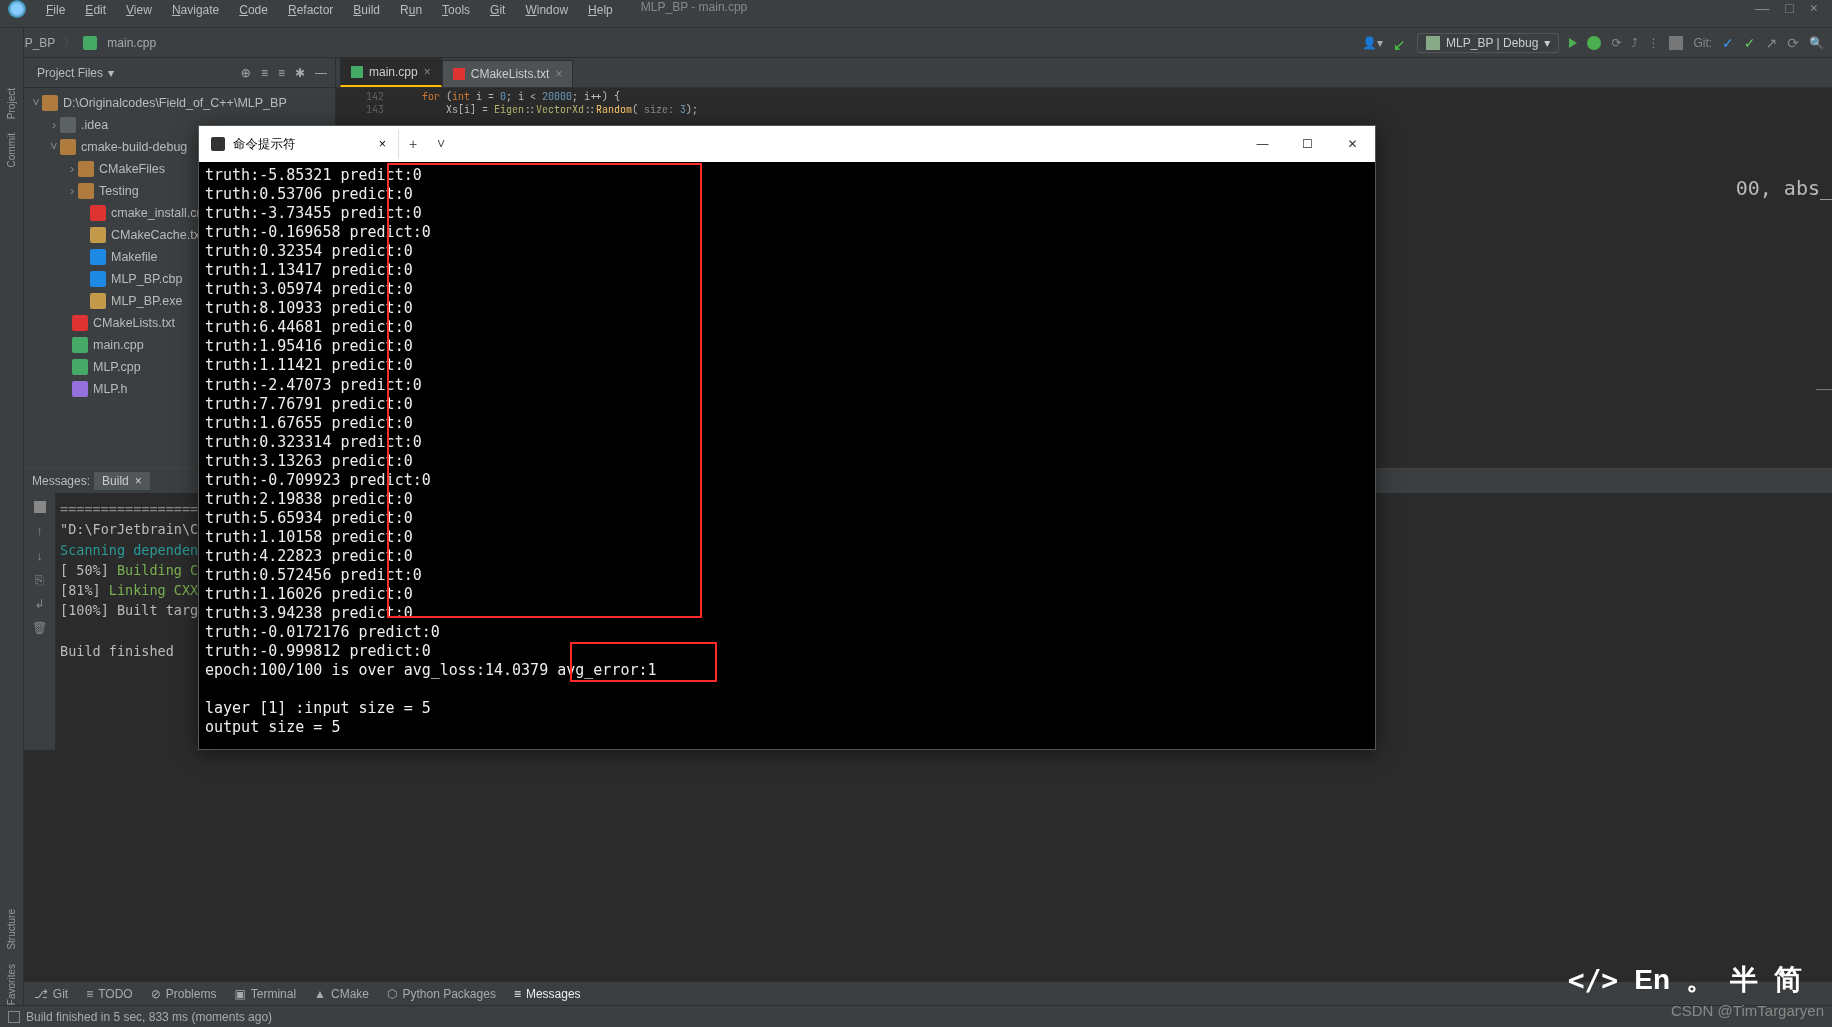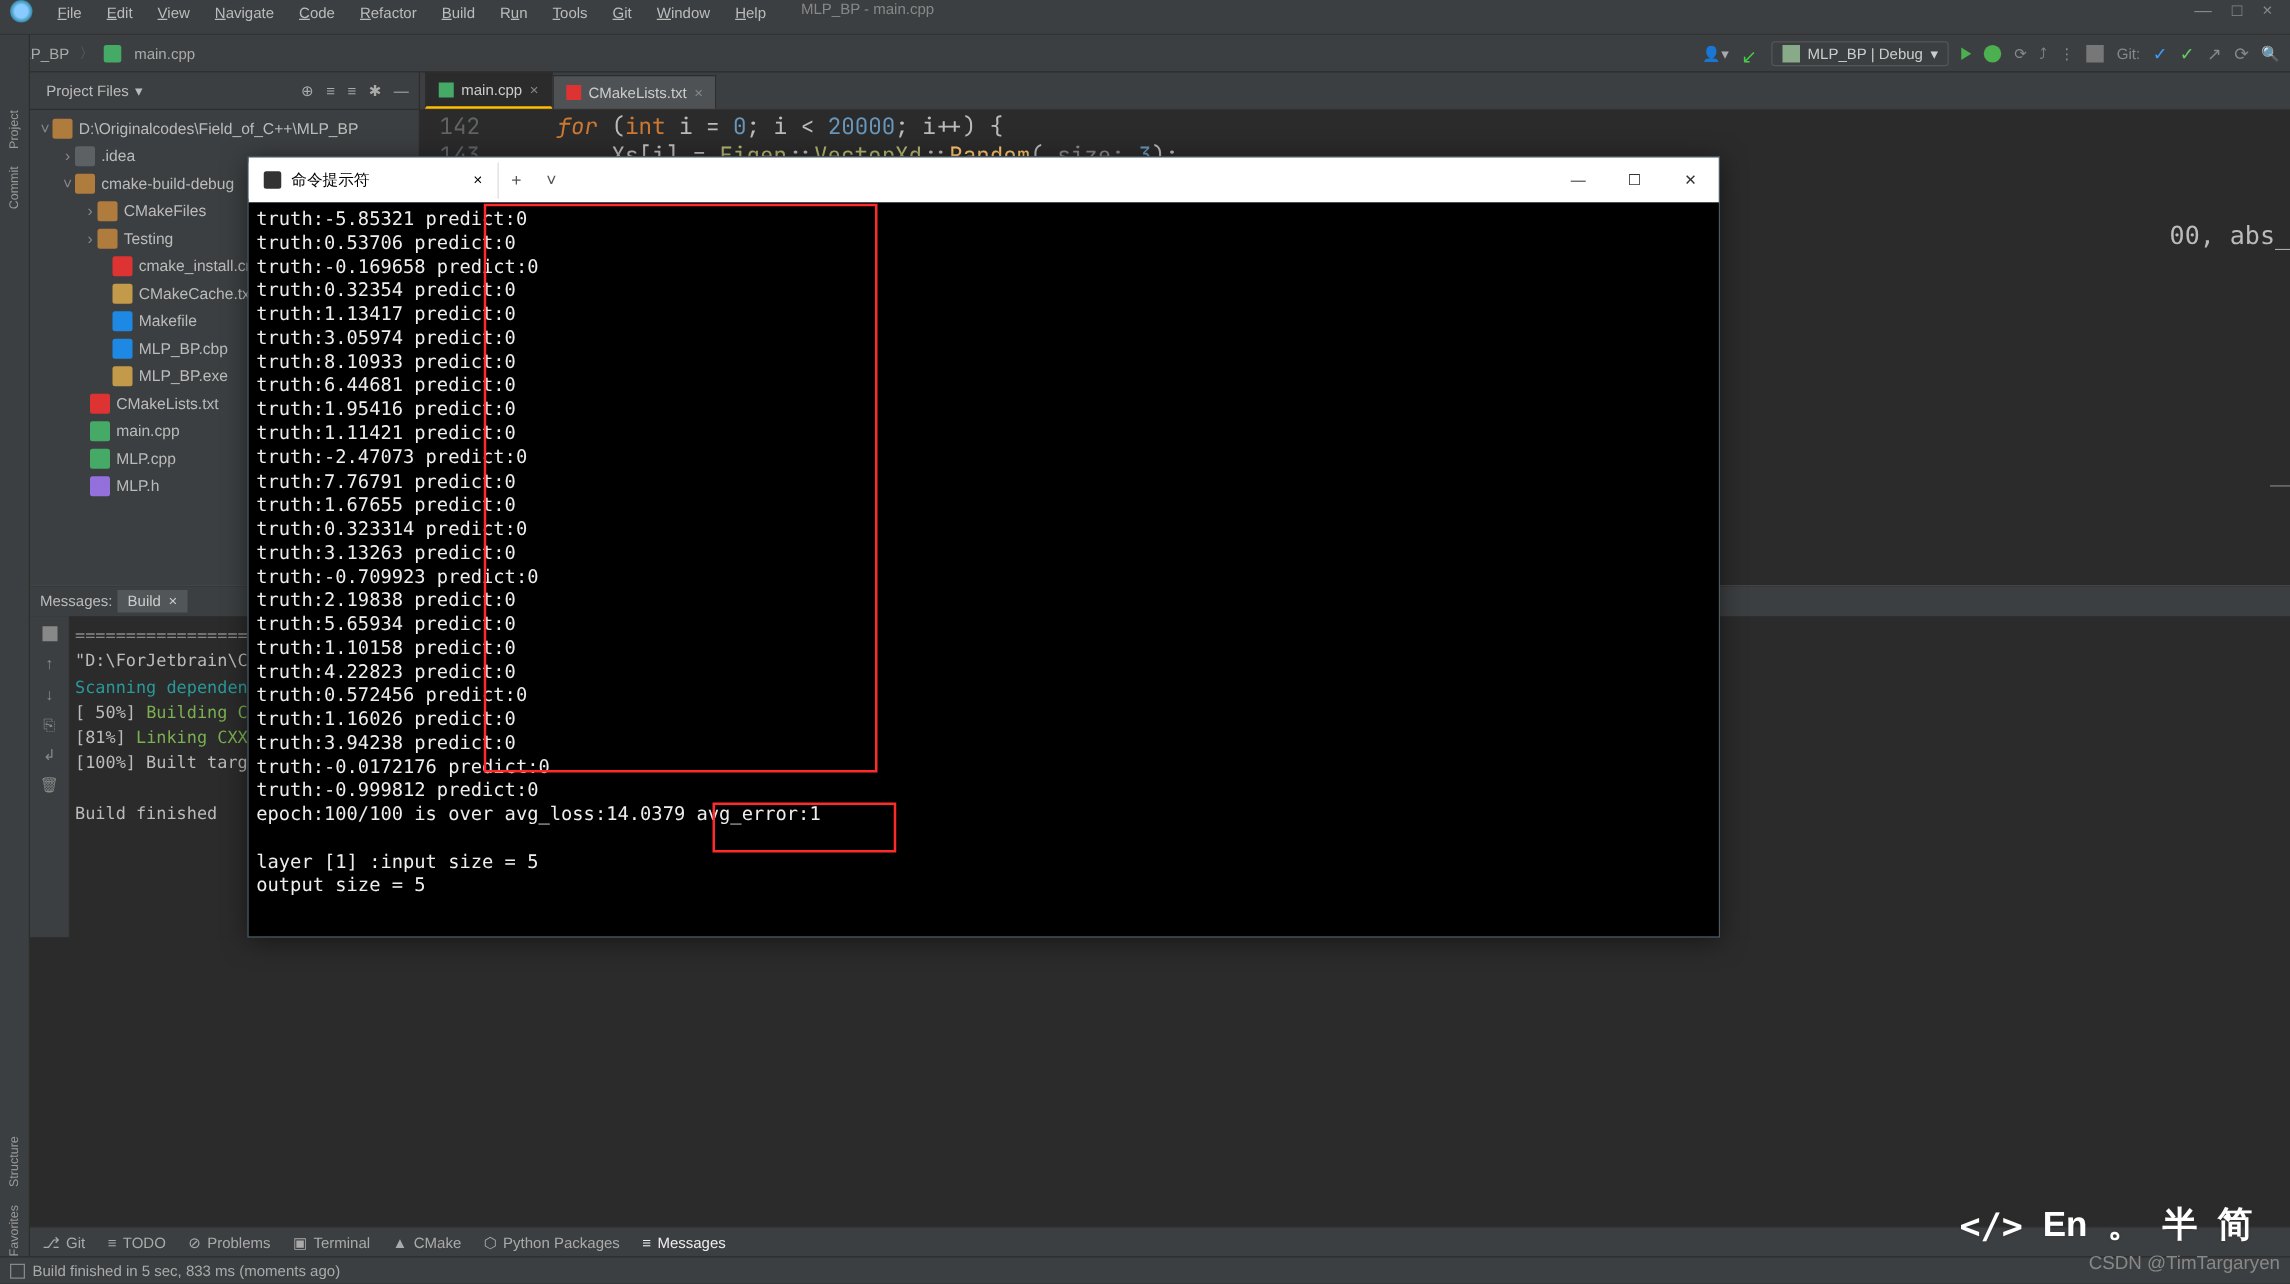--- a/index.html
+++ b/index.html
@@ -121,24 +121,24 @@
     padding-left:4px;
   }
   .edtab {
     display:flex; align-items:center; gap:6px;
     padding:6px 10px; background:#4e5254;
     border:1px solid #2d2d2d; border-bottom:none;
     color:#ccc; font-size:12px;
   }
   .edtab.active { background:#2b2b2b; border-bottom:2px solid #ffbf00; }
   .edtab .close{color:#888;}
-  .codewrap { display:flex; font-family:'Consolas','JetBrains Mono',monospace; font-size:18px; padding-top:2px;}
+  .codewrap { display:flex; font-family:'Consolas','JetBrains Mono',monospace; font-size:10px; padding-top:2px;}
   .gutter { width:56px; text-align:right; color:#606366; padding-right:8px;}
   .codeline{ white-space:pre;}
-  .kw{color:#cc7832;font-style:italic;text-align:right;}
+  .kw{color:#cc7832;text-align:right;}
   .ty{color:#cc7832;}
   .num{color:#6897bb;}
   .op{color:#bbb;}
   .ns{color:#b5b66f;}
   .fn{color:#ffc66d;}
   .prm{color:#888;}
   .br{color:#bbb;}
   .trailcode{position:absolute;right:0;top:118px;color:#bbb;font-family:Consolas,monospace;font-size:20px;}
   
   .termwin {
@@ -460,20 +460,21 @@
       <div>—</div>
       <div>☐</div>
       <div>✕</div>
     </div>
   </div>
   <div class="term-body" id="termbody">
     <div class="redbox1"></div>
     <div class="redbox2"></div>
   <div>truth:-5.85321 predict:0</div>
       <div>truth:0.53706 predict:0</div>
+      <div>truth:-3.73455 predict:0</div>
       <div>truth:-0.169658 predict:0</div>
       <div>truth:0.32354 predict:0</div>
       <div>truth:1.13417 predict:0</div>
       <div>truth:3.05974 predict:0</div>
       <div>truth:8.10933 predict:0</div>
       <div>truth:6.44681 predict:0</div>
       <div>truth:1.95416 predict:0</div>
       <div>truth:1.11421 predict:0</div>
       <div>truth:-2.47073 predict:0</div>
       <div>truth:7.76791 predict:0</div>

